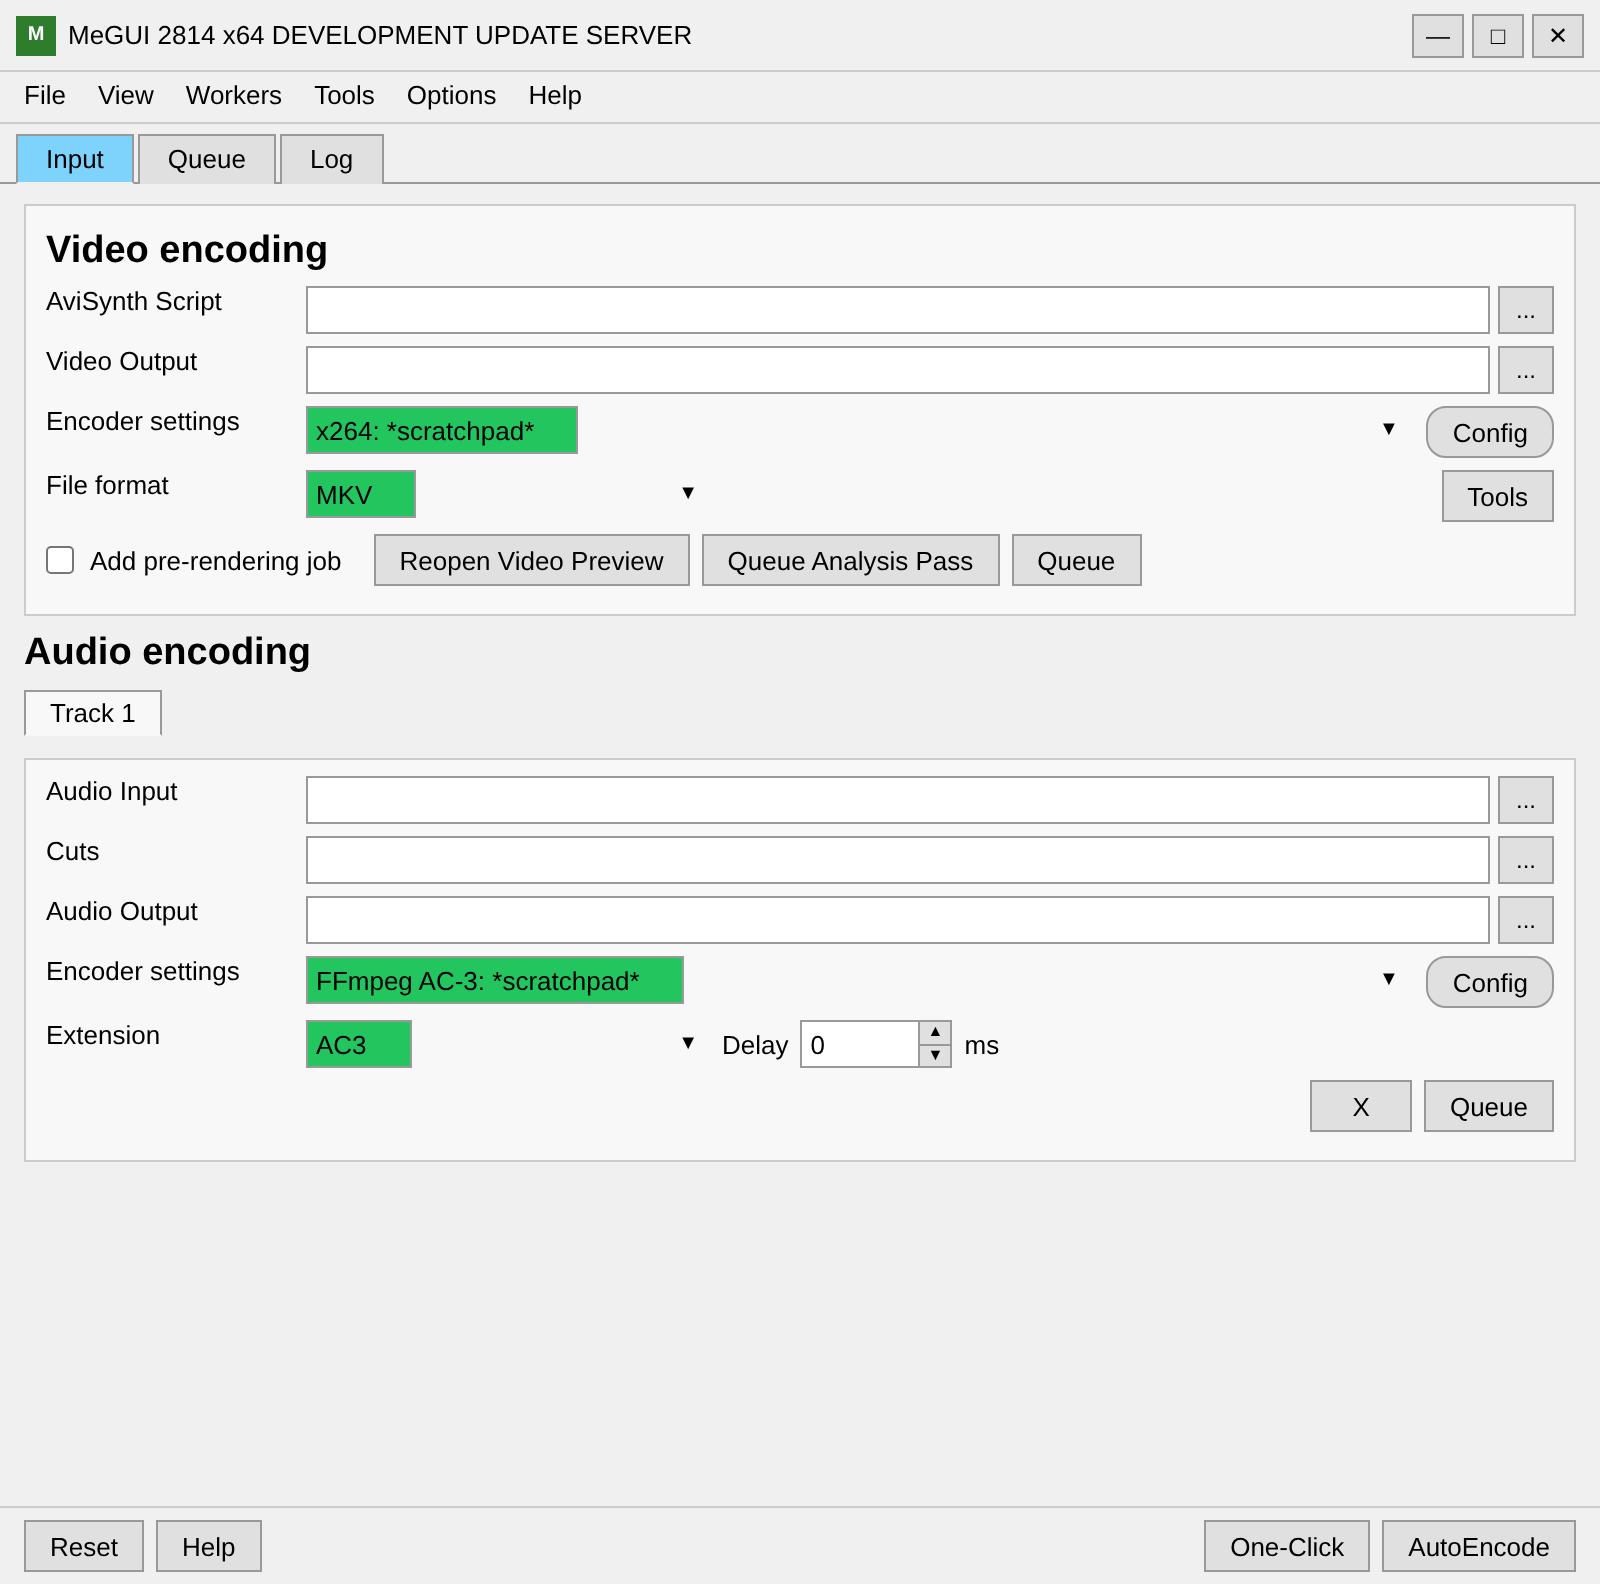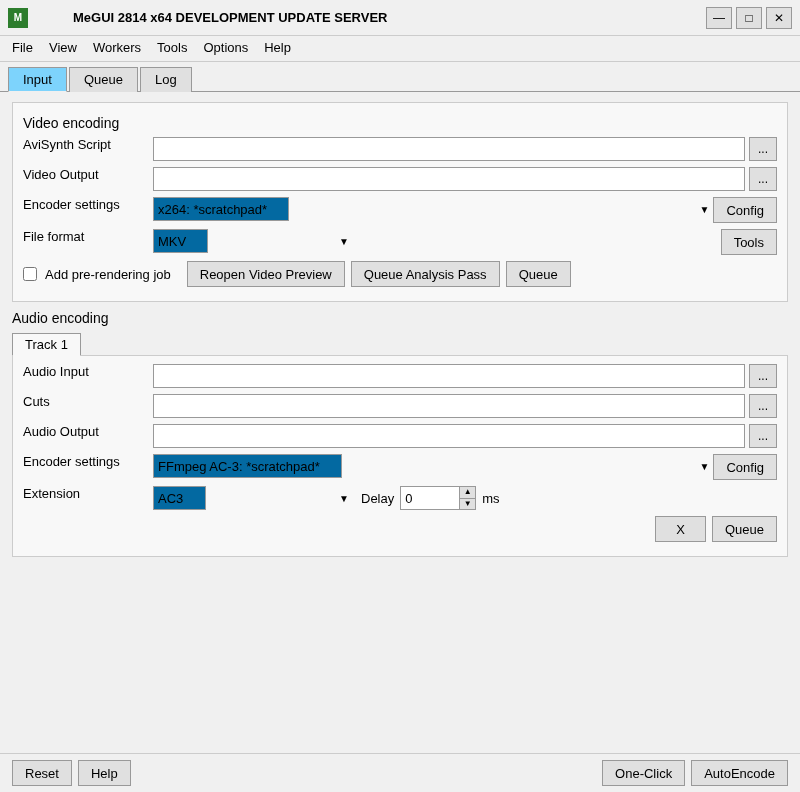--- a/index.html
+++ b/index.html
@@ -25,22 +25,21 @@
       width: 20px;
       height: 20px;
       margin-right: 6px;
       display: inline-flex;
       align-items: center;
       justify-content: center;
     }
     .title-bar-title {
       flex: 1;
       font-size: 13px;
-      font-weight: bold;
-      margin-left: 39px;
+      font-weight: normal;
     }
     .title-bar-controls {
       display: flex;
       gap: 4px;
     }
     .title-bar-btn {
       width: 26px;
       height: 22px;
       border: 1px solid #999;
       background: #e0e0e0;
@@ -90,22 +89,22 @@
     }
 
     
     .main-content {
       padding: 10px 12px;
       background: #f0f0f0;
     }
 
     
     .section-header {
-      font-size: 14px;
-      font-weight: normal;
+      font-size: 19px;
+      font-weight: bold;
       margin-bottom: 6px;
       margin-top: 4px;
     }
 
     
     .form-row {
       display: flex;
       align-items: flex-start;
       margin-bottom: 6px;
     }
@@ -131,21 +130,21 @@
       font-size: 12px;
       margin-left: 4px;
       display: flex;
       align-items: center;
       justify-content: center;
     }
     .dropdown {
       flex: 1;
       height: 24px;
       border: 1px solid #999;
-      background: #0369a1;
+      background: #22c55e;
       font-size: 13px;
       padding: 0 4px;
       appearance: none;
       -webkit-appearance: none;
       cursor: pointer;
       padding-right: 20px;
     }
     .dropdown-container {
       position: relative;
       flex: 1;
@@ -162,21 +161,21 @@
     
     .btn {
       height: 26px;
       border: 1px solid #999;
       background: #e0e0e0;
       cursor: pointer;
       font-size: 13px;
       padding: 0 12px;
       white-space: nowrap;
     }
-    .btn-config { margin-left: 0; }
+    .btn-config { margin-left: 10px; border-radius: 10px; }
 
     
     .checkbox-row {
       display: flex;
       align-items: center;
       margin-bottom: 6px;
       gap: 8px;
     }
     .checkbox-row input[type=checkbox] {
       margin: 0;
@@ -184,21 +183,21 @@
       height: 14px;
     }
     .btn-group {
       display: flex;
       gap: 6px;
     }
 
     
     .track-tab-bar {
       display: flex;
-      margin-bottom: 0;
+      margin-bottom: 12px;
     }
     .track-tab {
       padding: 3px 12px;
       border: 1px solid #999;
       border-bottom: none;
       background: #e0e0e0;
       cursor: pointer;
       font-size: 13px;
       position: relative;
       top: 1px;

